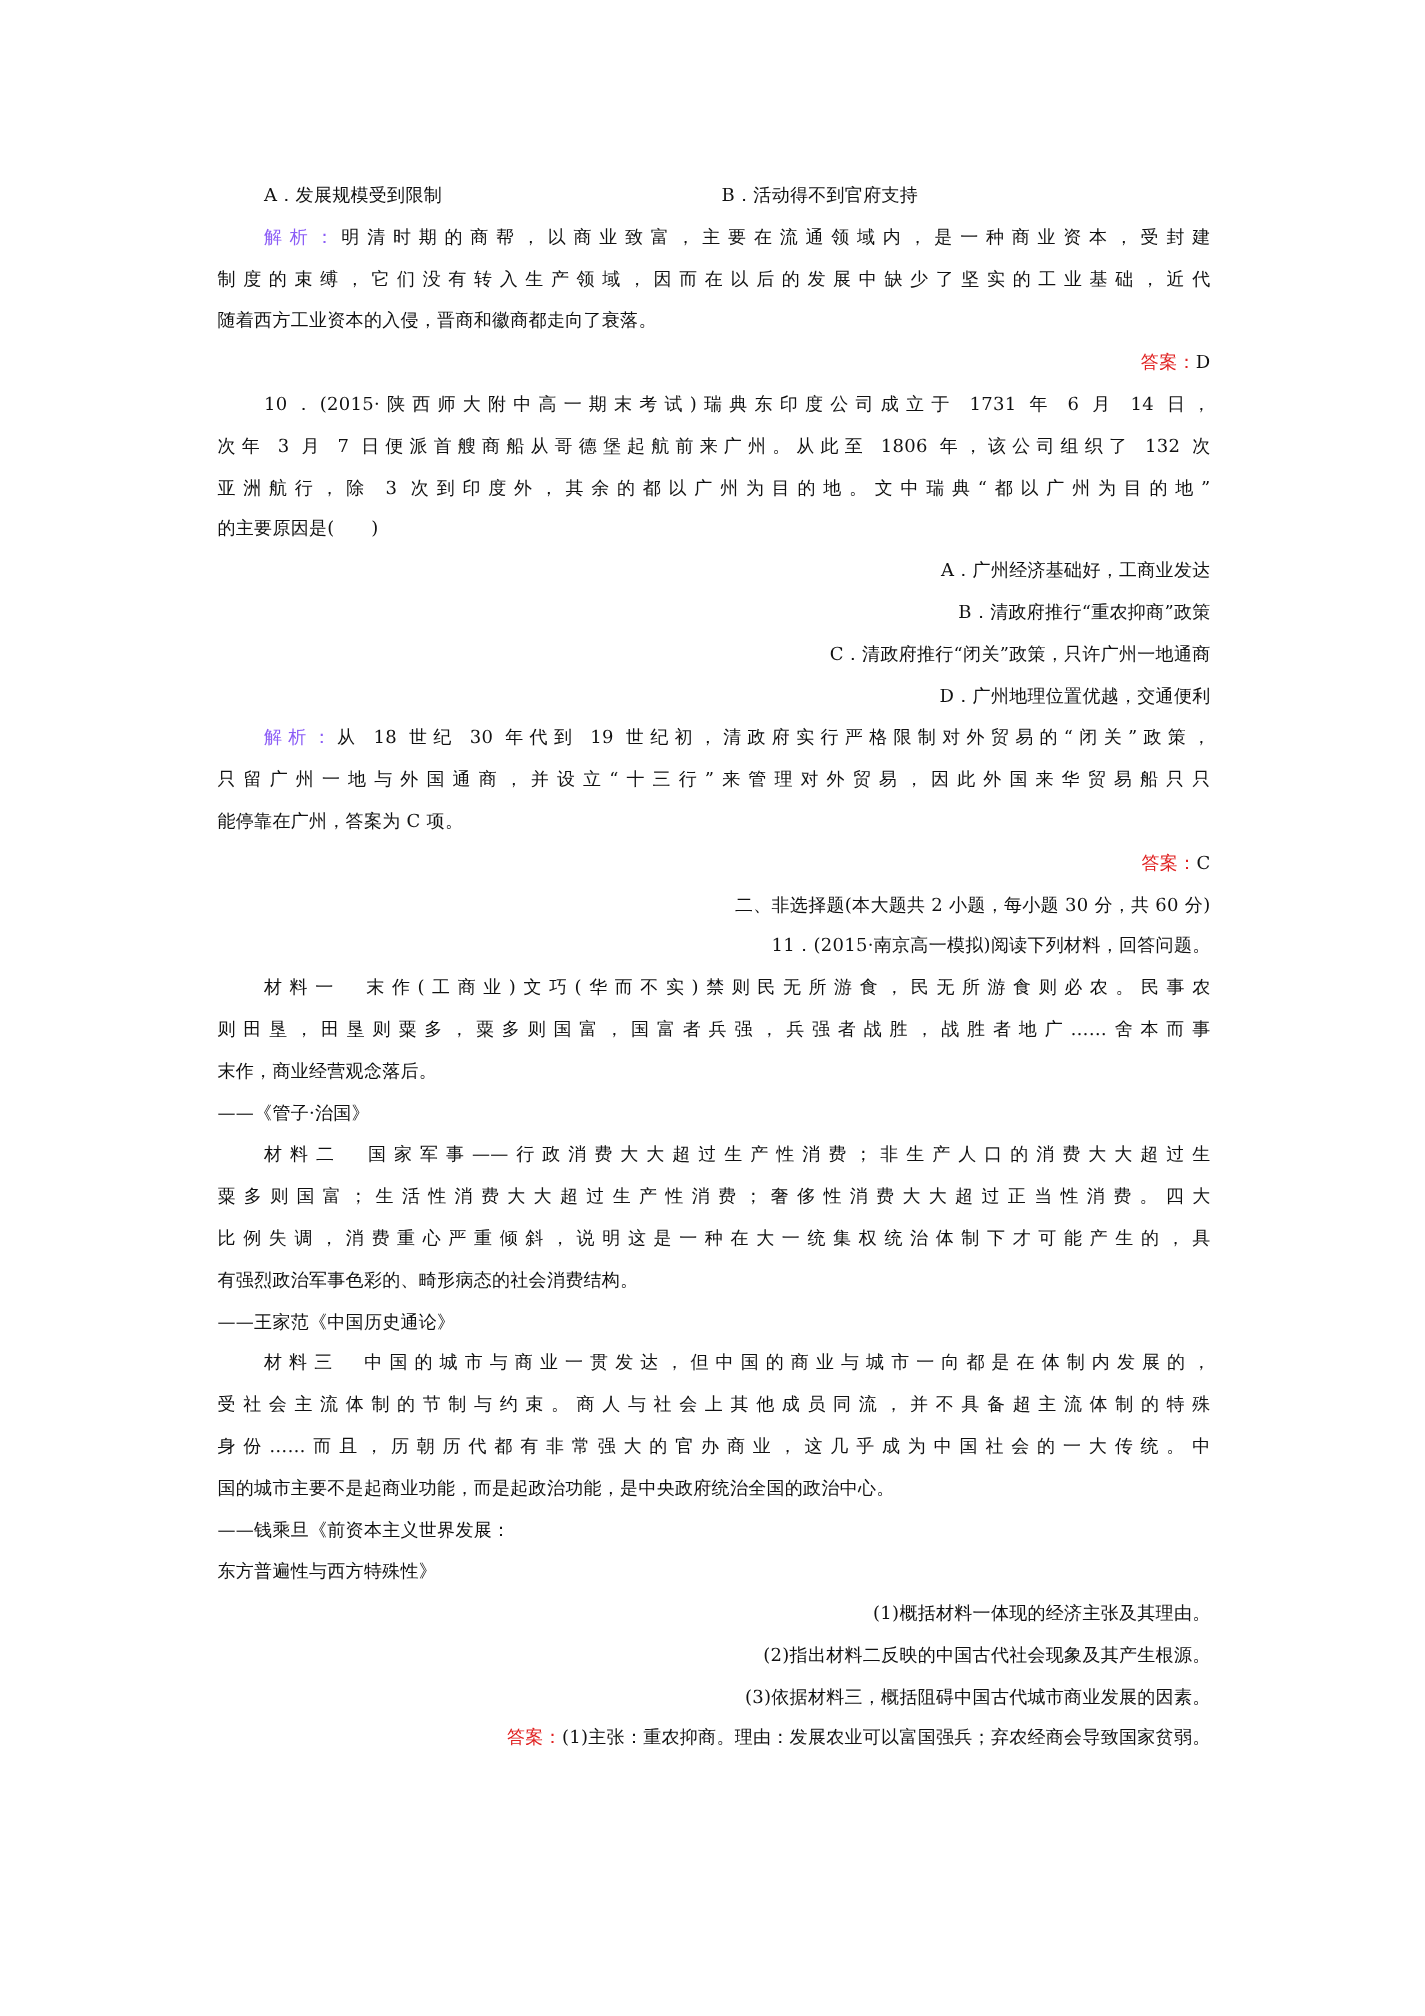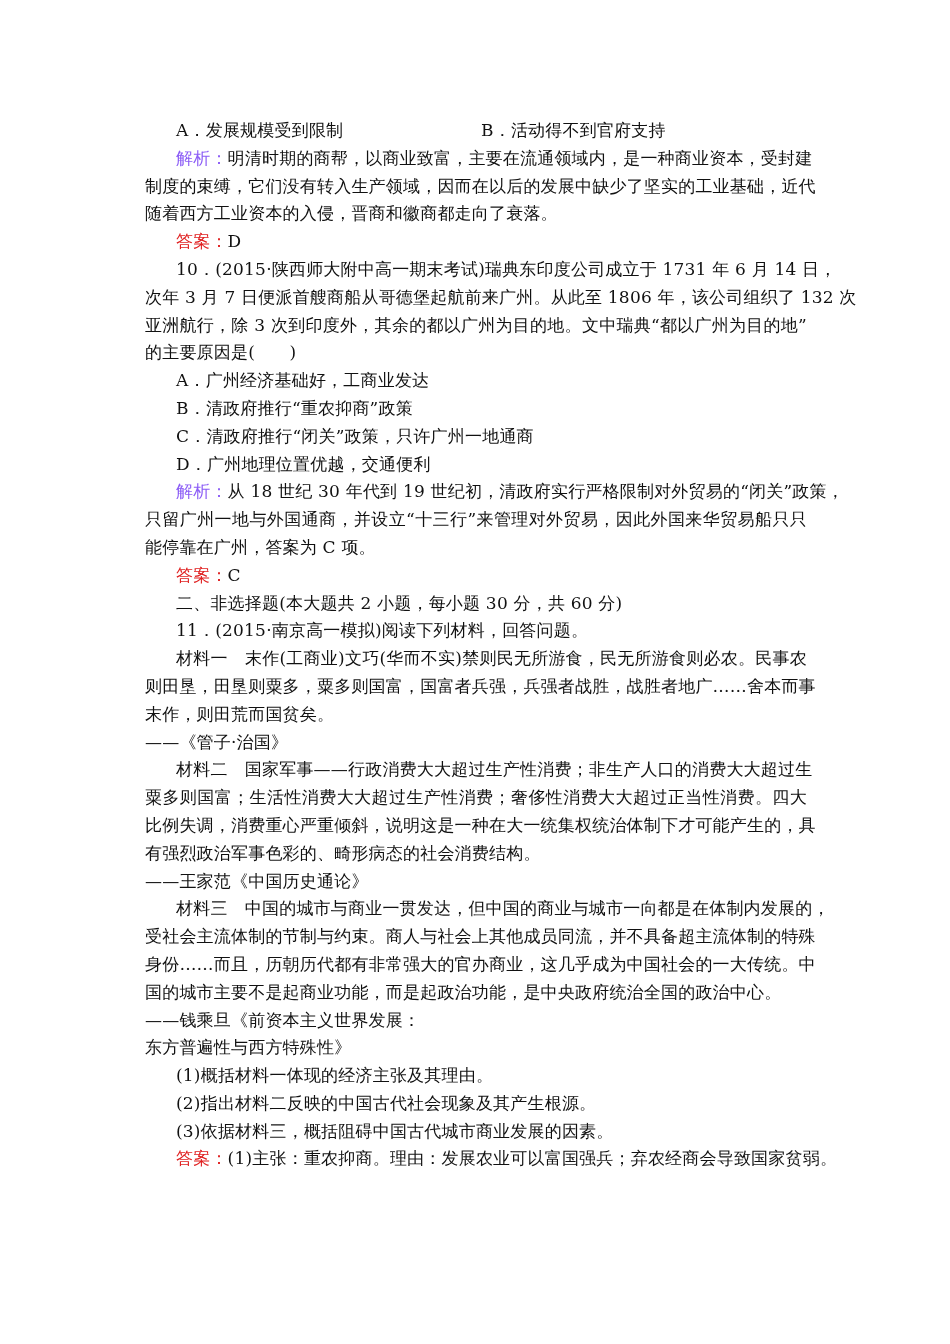--- a/index.html
+++ b/index.html
@@ -1,20 +1,20 @@
 <!DOCTYPE html>
 <html><head>
 <meta charset="utf-8">
 <style>
   html, body { margin: 0; padding: 0; background: #ffffff; }
   body { width: 950px; height: 1344px; position: relative; overflow: hidden;
          font-family: "DejaVu Serif", "Liberation Serif", serif; color: #111; }
   .page { position: absolute; left: 145px; top: 117px; width: 662px; }
-  .ln { font-size: 17px; line-height: 27.8px; height: 27.8px; white-space: nowrap; letter-spacing: 0.2px; }
-  .ind { padding-left: 31px; }
+  .ln { font-size: 12px; line-height: 27.8px; height: 27.8px; white-space: nowrap; letter-spacing: 0.2px; }
+  .ind { padding-left: 31px; text-align: right; }
   .two { display: flex; padding-left: 31px; }
   .two .col { width: 305px; }
   .right { }
   .blue { color: #8b5cf6; }
   .red { color: #e02020; }
   .just { text-align: justify; text-align-last: justify; }
 </style>
 </head>
 <body>
 
@@ -54,21 +54,21 @@
   <div class="ln ind">
     <span class="red">答案：</span><span>C</span>
   </div>
 
   <div class="ln ind">二、非选择题(本大题共 2 小题，每小题 30 分，共 60 分)</div>
 
   <div class="ln ind">11．(2015·南京高一模拟)阅读下列材料，回答问题。</div>
 
   <div class="ln ind just">材料一　末作(工商业)文巧(华而不实)禁则民无所游食，民无所游食则必农。民事农</div>
   <div class="ln just">则田垦，田垦则粟多，粟多则国富，国富者兵强，兵强者战胜，战胜者地广……舍本而事</div>
-  <div class="ln">末作，则田荒而国贫矣。</div>
+  <div class="ln">末作，商业经营观念落后。</div>
   <div class="ln right">——《管子·治国》</div>
 
   <div class="ln ind just">材料二　国家军事——行政消费大大超过生产性消费；非生产人口的消费大大超过生</div>
   <div class="ln just">粟多则国富；生活性消费大大超过生产性消费；奢侈性消费大大超过正当性消费。四大</div>
   <div class="ln just">比例失调，消费重心严重倾斜，说明这是一种在大一统集权统治体制下才可能产生的，具</div>
   <div class="ln">有强烈政治军事色彩的、畸形病态的社会消费结构。</div>
   <div class="ln right">——王家范《中国历史通论》</div>
 
   <div class="ln ind just">材料三　中国的城市与商业一贯发达，但中国的商业与城市一向都是在体制内发展的，</div>
   <div class="ln just">受社会主流体制的节制与约束。商人与社会上其他成员同流，并不具备超主流体制的特殊</div>

